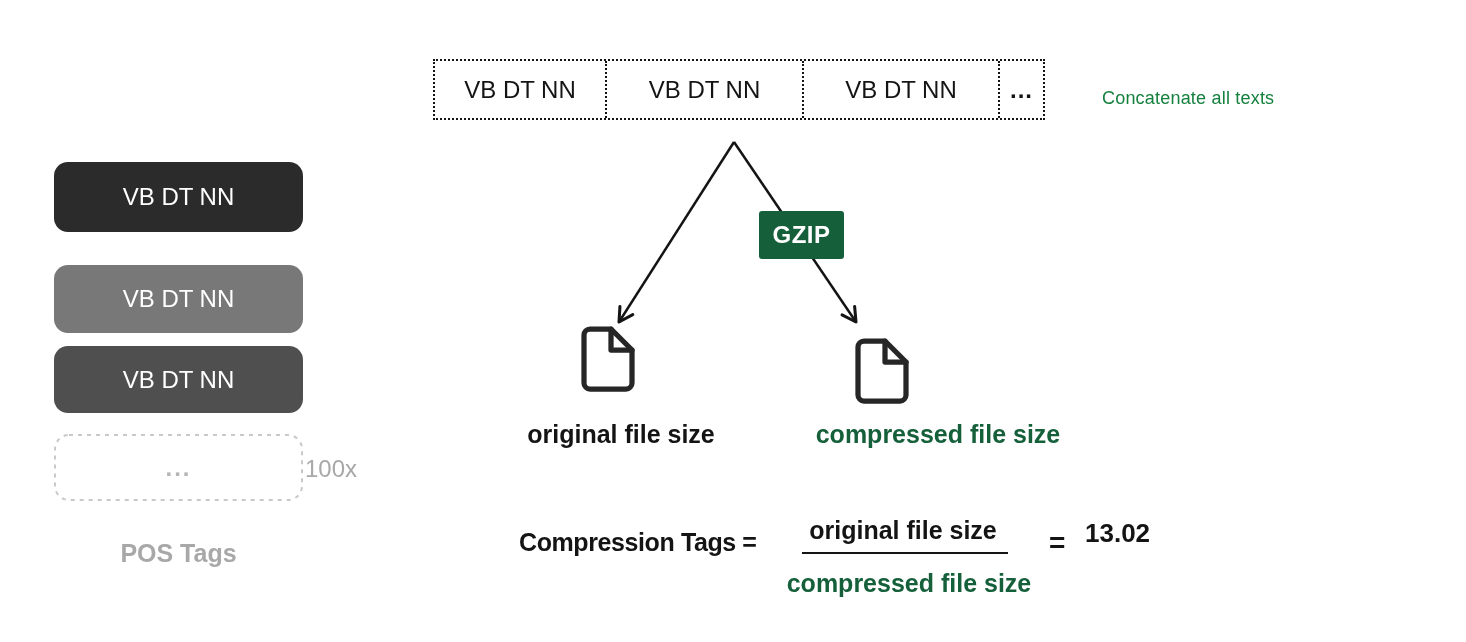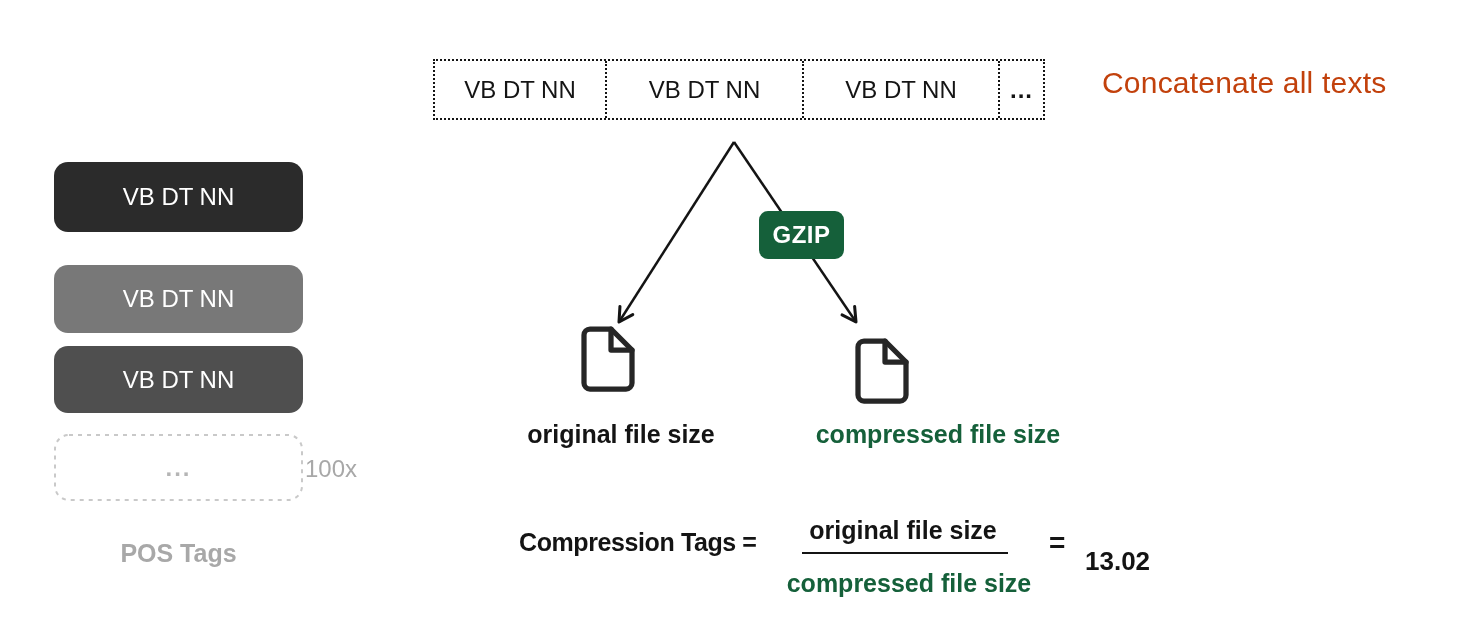--- a/index.html
+++ b/index.html
@@ -34,25 +34,25 @@
     color: #141414;
     box-sizing: border-box;
   }
   .seq-cell + .seq-cell { border-left: 2px dotted #141414; }
   .seq-cell.c0 { width: 170px; }
   .seq-cell.c1 { width: 197px; }
   .seq-cell.c2 { width: 196px; }
   .seq-cell.c3 { flex: 1; font-weight: 700; letter-spacing: 1px; }
 
   .seq-caption {
-    left: 1102px; top: 52px; height: 61px;
+    left: 1102px; top: 68px; height: 61px;
     display: flex; align-items: center;
-    font-size: 30px;
+    font-size: 18px;
     letter-spacing: 0.2px;
-    color: #c2410c;
+    color: #15803d;
   }
 
   
   .tag-box {
     left: 54px;
     width: 249px;
     border-radius: 14px;
     display: flex;
     align-items: center;
     justify-content: center;
@@ -96,21 +96,21 @@
     left: 0; top: 0;
     width: 1466px; height: 642px;
     pointer-events: none;
   }
 
   
   .gzip-badge {
     left: 759px; top: 211px;
     width: 85px; height: 48px;
     background: #15603a;
-    border-radius: 9px;
+    border-radius: 3px;
     display: flex;
     align-items: center;
     justify-content: center;
     color: #ffffff;
     font-size: 24px;
     font-weight: 700;
     letter-spacing: 0.5px;
   }
 
   
@@ -159,21 +159,20 @@
     left: 1049px; top: 527px;
     font-size: 28px;
     font-weight: 700;
     color: #141414;
   }
   .formula-result {
     left: 1085px; top: 518px;
     font-size: 26px;
     font-weight: 700;
     color: #141414;
-    margin-top: 28px;
   }
 </style>
 </head>
 <body>
 
 <div class="canvas">
 
   <div class="abs seq-row">
     <div class="seq-cell c0">VB DT NN</div>
     <div class="seq-cell c1">VB DT NN</div>

